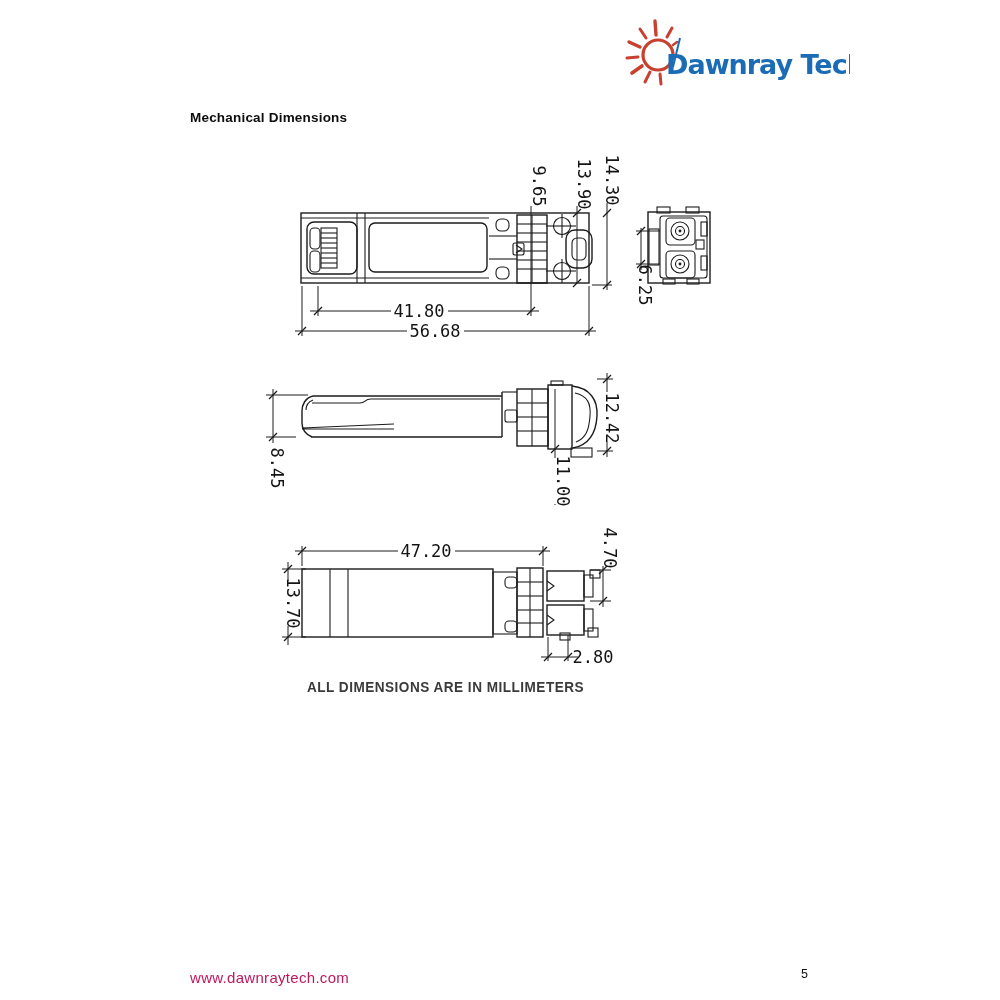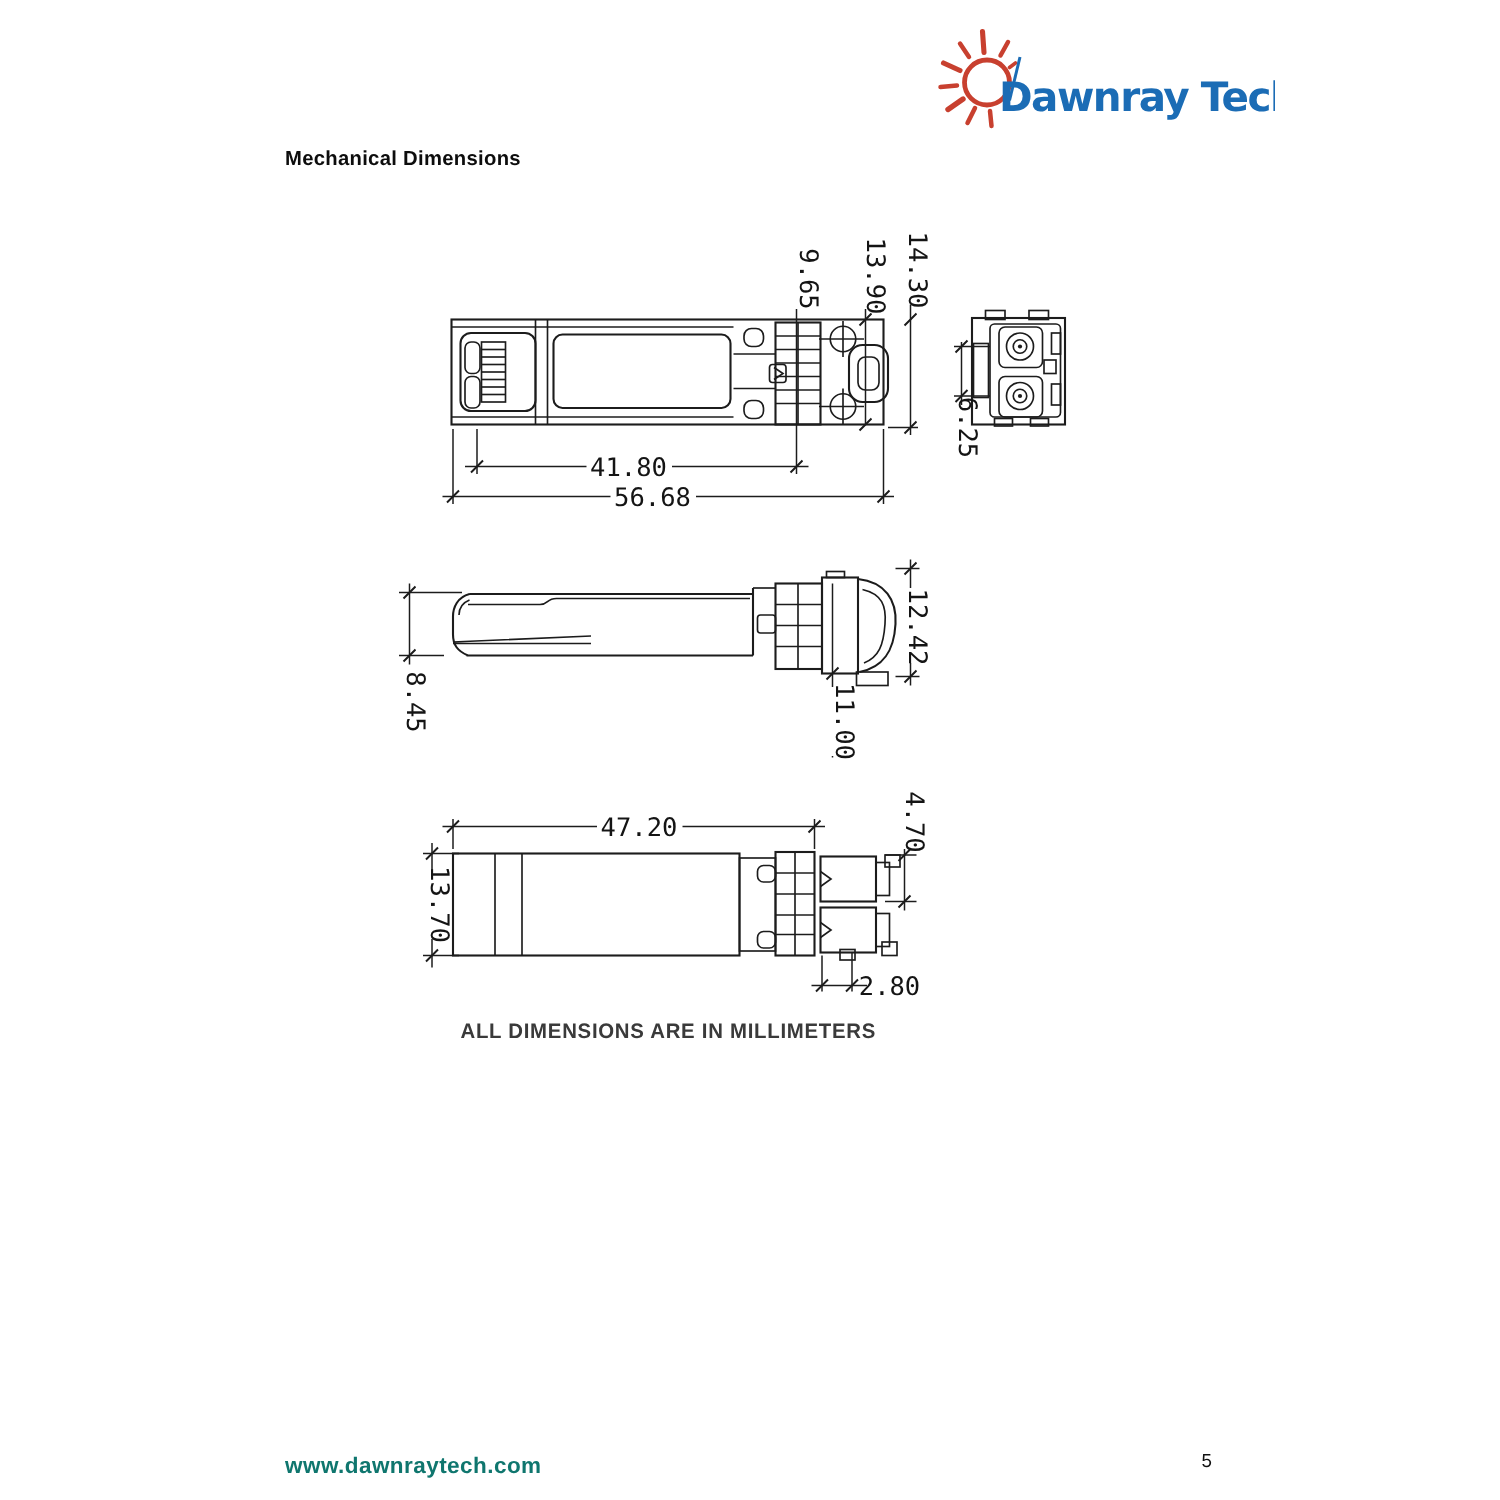--- a/index.html
+++ b/index.html
@@ -1,22 +1,22 @@
 <!DOCTYPE html>
 <html><head>
 <meta charset="utf-8">
 <style>
   html,body{margin:0;padding:0;background:#e8e8e8;}
   .page{position:relative;width:1000px;height:1000px;background:#ffffff;overflow:hidden;
         font-family:"Liberation Sans",sans-serif;}
   .abs{position:absolute;}
-  .title{left:190px;top:98px;font-size:13.5px;font-weight:bold;color:#0d0d0d;letter-spacing:.2px;}
+  .title{left:190px;top:110px;font-size:13.5px;font-weight:bold;color:#0d0d0d;letter-spacing:.2px;}
   .note{left:307px;top:679px;font-size:14px;font-weight:bold;color:#3a3a3a;letter-spacing:.5px;
         transform:scaleX(.97);transform-origin:left center;}
-  .footer-url{left:190px;top:969px;font-size:15px;color:#0f766e;letter-spacing:.3px;font-weight:bold;}
+  .footer-url{left:190px;top:969px;font-size:15px;color:#be185d;letter-spacing:.3px;}
   .page-num{left:801px;top:967px;font-size:12.5px;color:#111;}
   svg{display:block;}
   .ol{stroke:#1c1c1c;fill:none;stroke-width:1.4;}
   .ol2{stroke:#1c1c1c;fill:none;stroke-width:1.1;}
   .dim{stroke:#1c1c1c;fill:none;stroke-width:1;}
   .tick{stroke:#1c1c1c;fill:none;stroke-width:1.3;}
   .dimtxt{font-family:"DejaVu Sans Mono","Liberation Mono",monospace;font-size:17px;fill:#141414;}
   .bg{fill:#ffffff;stroke:none;}
 </style>
 </head>

